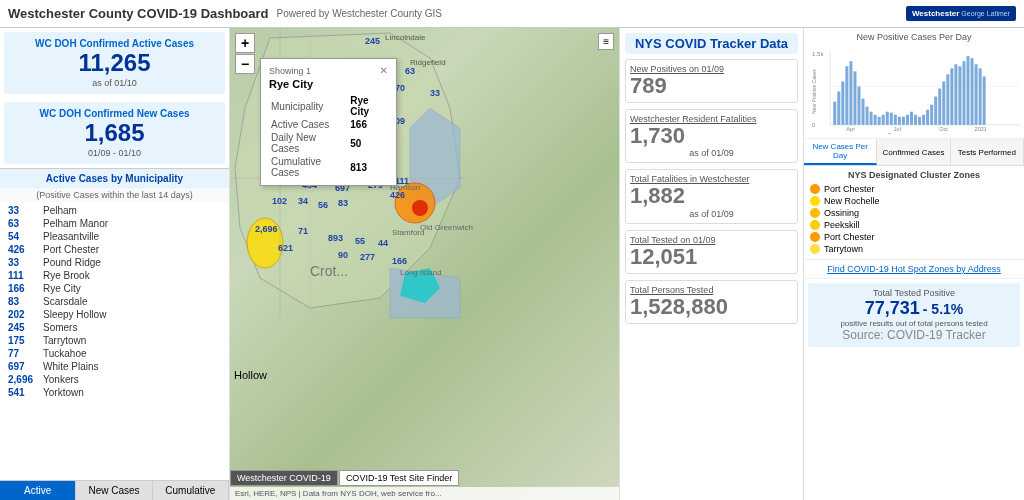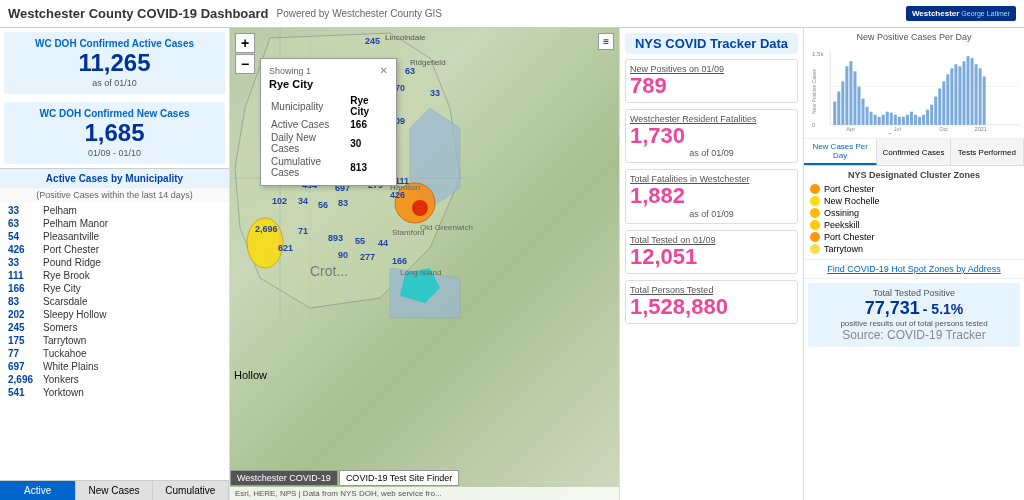--- a/index.html
+++ b/index.html
@@ -187,21 +187,21 @@
       border-radius: 3px;
       margin-bottom: 5px;
     }
     .nys-stat {
       margin-bottom: 6px;
       padding: 4px;
       border: 1px solid #ddd;
       border-radius: 3px;
     }
     .nys-stat .nys-label { font-size: 9px; color: #555; text-decoration: underline; }
-    .nys-stat .nys-num { font-size: 22px; font-weight: bold; color: #ec4899; line-height: 1.1; }
+    .nys-stat .nys-num { font-size: 22px; font-weight: bold; color: #737373; line-height: 1.1; }
     .nys-stat .nys-sub { font-size: 9px; color: #555; text-align: center; }
 
     
     #right-panel {
       width: 220px;
       background: white;
       display: flex;
       flex-direction: column;
       overflow-y: auto;
     }
@@ -477,21 +477,21 @@
               <tr>
                 <td>Municipality</td>
                 <td>Rye City</td>
               </tr>
           <tr>
                 <td>Active Cases</td>
                 <td>166</td>
               </tr>
           <tr>
                 <td>Daily New Cases</td>
-                <td>30</td>
+                <td>50</td>
               </tr>
           <tr>
                 <td>Cumulative Cases</td>
                 <td>813</td>
               </tr>
         </tbody>
           </table>
       </div>
 
       <div style="position:absolute;top:5px;left:155px;font-size:8px;color:#555;">Lincolndale</div>

